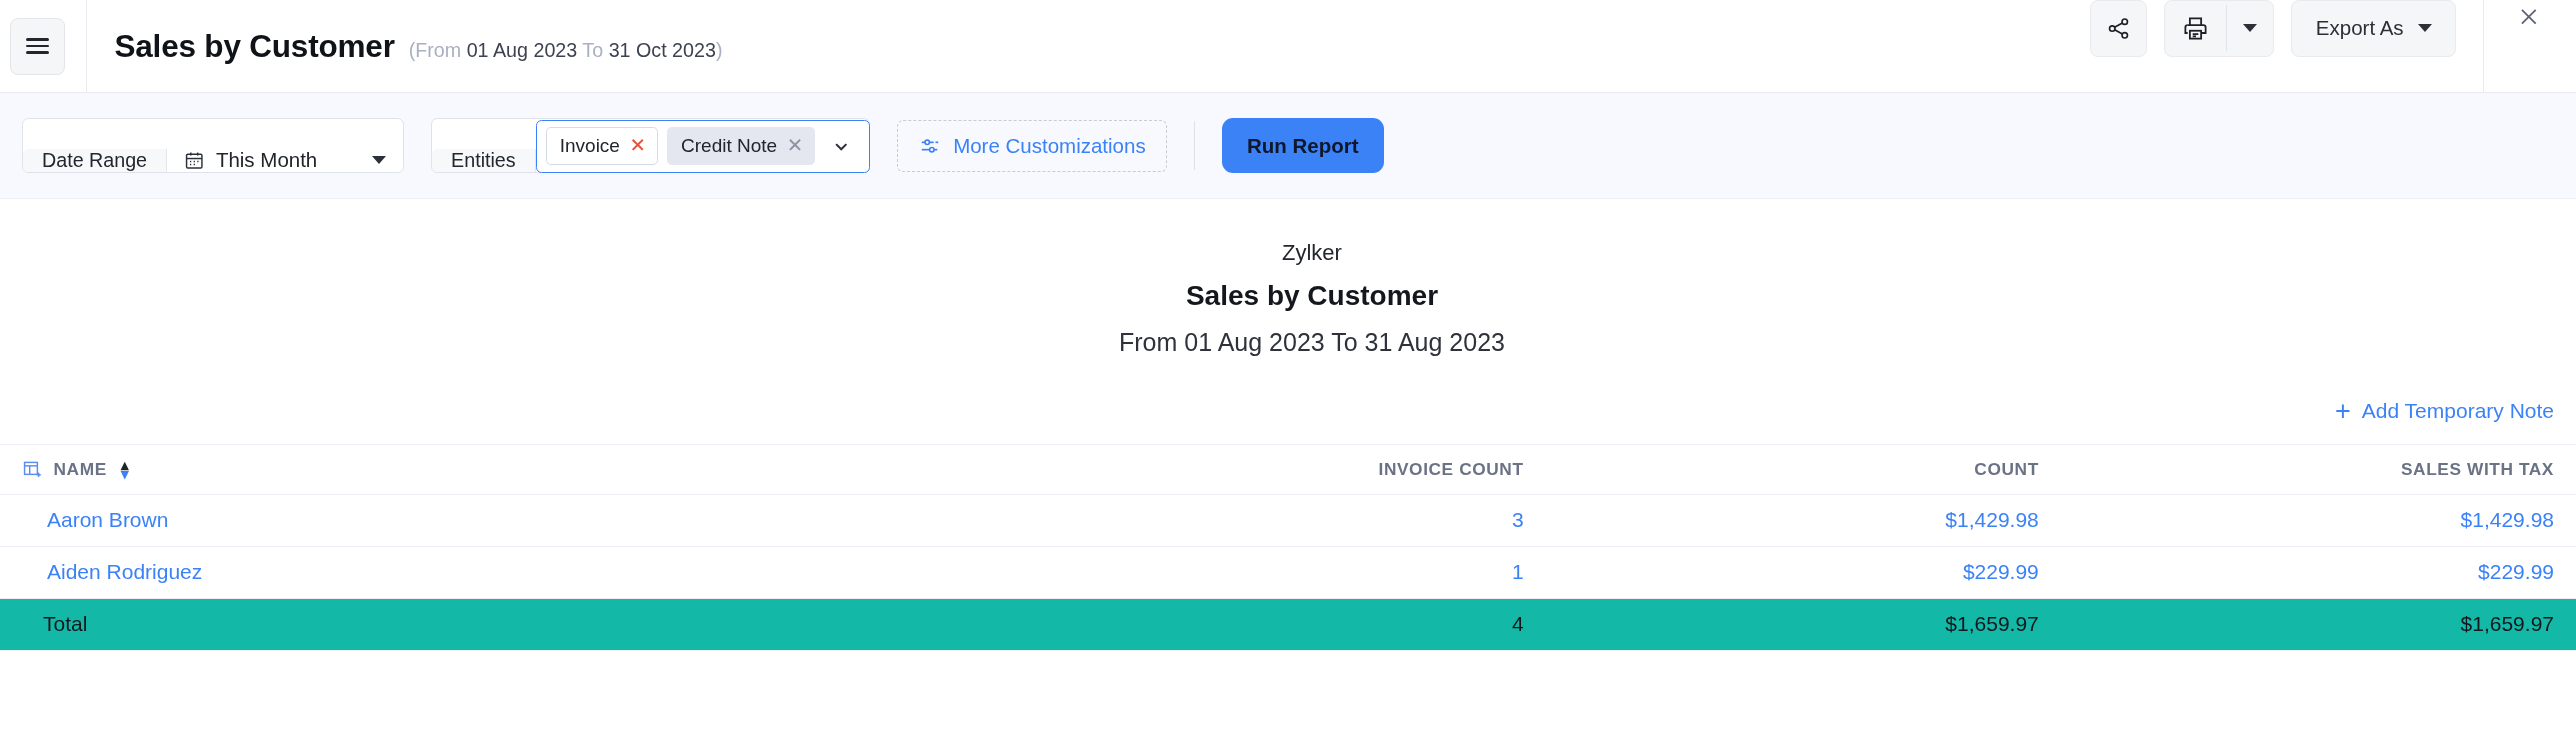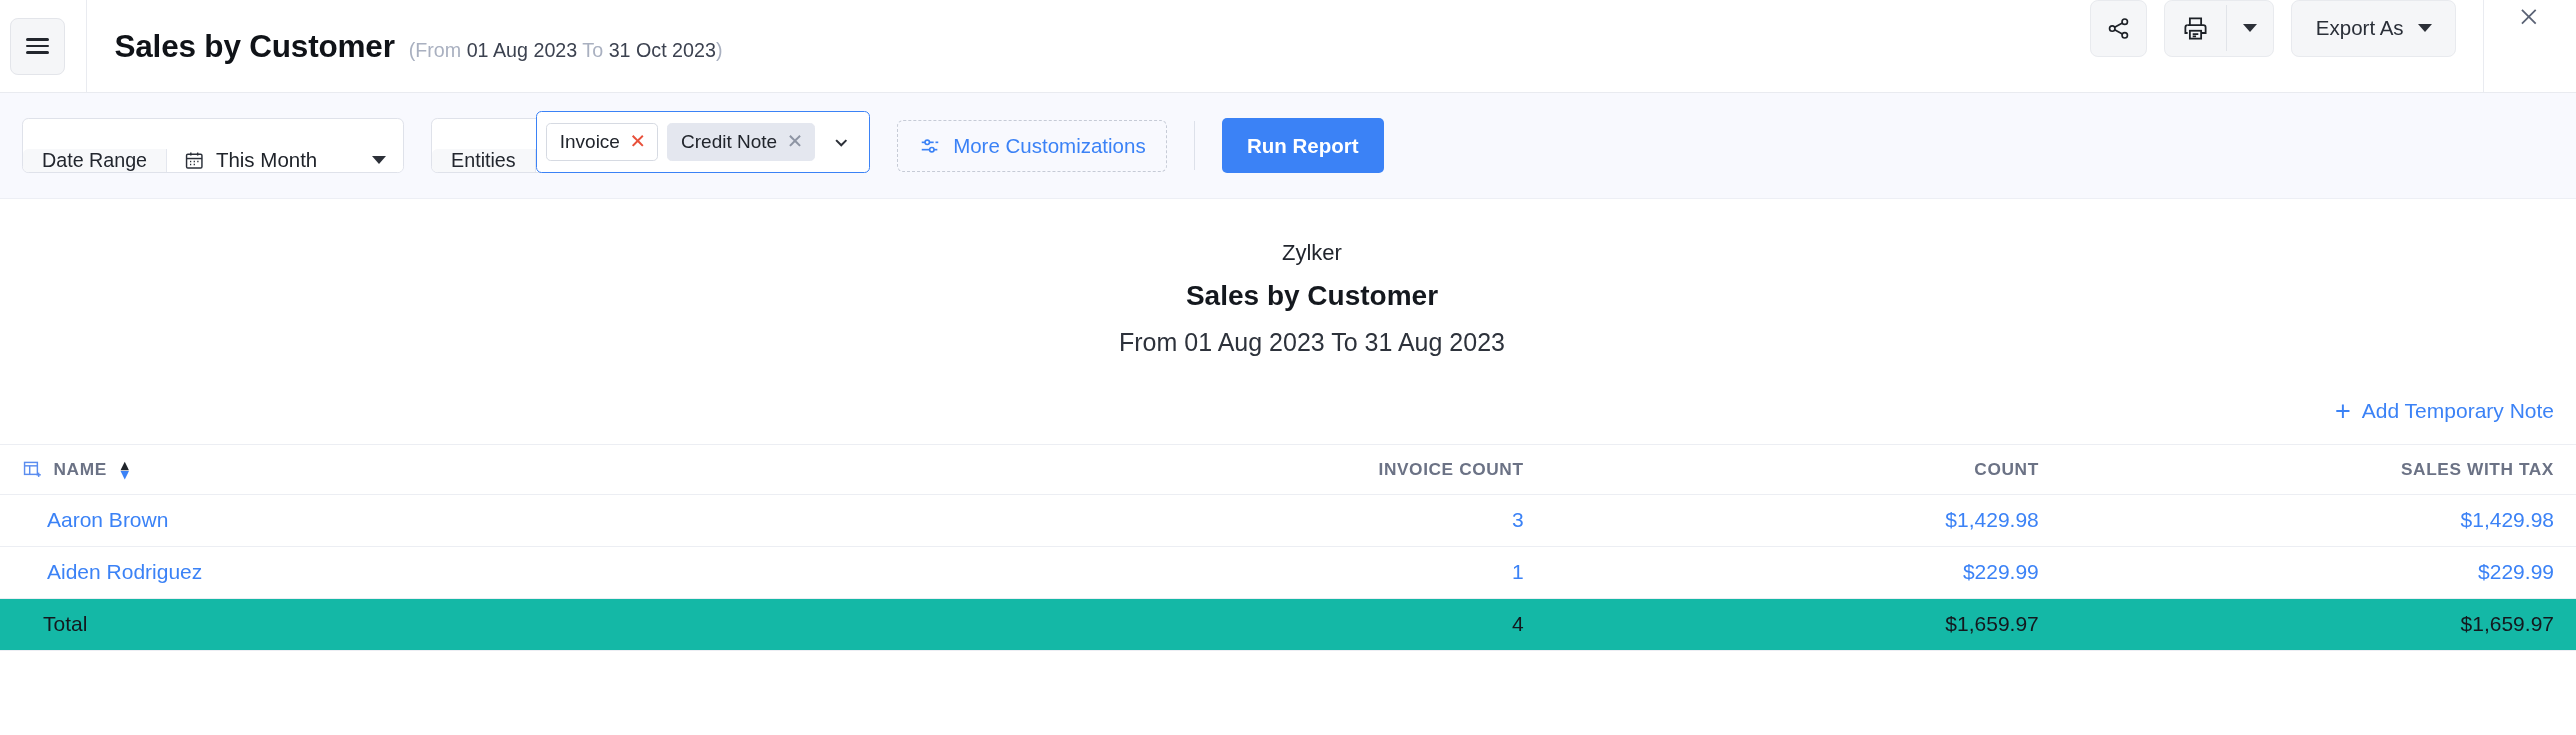--- a/index.html
+++ b/index.html
@@ -121,21 +121,21 @@
     cursor: pointer;
   }
   .date-field-value { width: 236px; justify-content: flex-start; position: relative; }
   .date-field-value .caret { position: absolute; right: 17.3px; }
 
   .entities-box {
     display: flex; align-items: center; gap: 9.5px;
     border: 1.6px solid #3b82f6; border-radius: 5.5px;
     margin: -0.8px -0.8px -0.8px 0;
     padding: 0 7.9px 0 9.5px; background: #fff;
-    height: 62px;
+    height: 53px;
   }
   .chip {
     display: flex; align-items: center; gap: 9.5px;
     height: 38px; padding: 0 11px 0 12.6px;
     border-radius: 4.7px; font-size: 19px; color: #21252c;
     white-space: nowrap;
   }
   .chip.outlined { background: #ffffff; border: 0.8px solid #d6dae2; }
   .chip.filled { background: #e4e7ef; border: 0.8px solid #e4e7ef; }
   .chip .x { font-size: 19.7px; line-height: 1; }
@@ -149,22 +149,22 @@
   .more-btn {
     display: flex; align-items: center; gap: 12.6px;
     margin-left: 27px; height: 52px; padding: 0 20.5px;
     border: 1.2px dashed #c6cbd6; border-radius: 6.3px;
     color: #3b82f6; font-size: 20.5px; cursor: pointer;
     background: transparent;
   }
   .tool-sep { width: 0.8px; height: 49px; background: #dde1ea; margin: 0 27px; }
   .run-btn {
     height: 55px; padding: 0 25px;
-    background: #3b82f6; border: none; border-radius: 5px;
-    color: #ffffff; font-size: 20.5px; font-weight: bold;
+    background: #3b82f6; border: none; border-radius: 11px;
+    color: #0f172a; font-size: 20.5px; font-weight: bold;
     display: flex; align-items: center; cursor: pointer;
     font-family: "Liberation Sans", sans-serif;
   }
 
   
   .report { background: #fff; padding-top: 41px; }
   .report-head { text-align: center; margin-left: 48px; }
   .org-name { font-size: 22px; color: #22262e; }
   .report-title { font-size: 28px; font-weight: bold; color: #14181e; margin-top: 14px; }
   .report-range { font-size: 25px; color: #2d323b; margin-top: 15.8px; }

